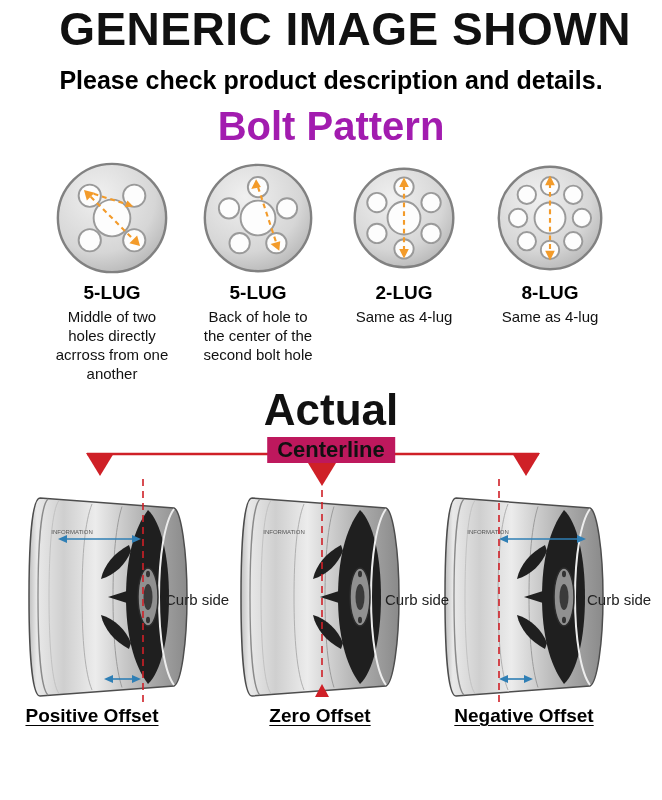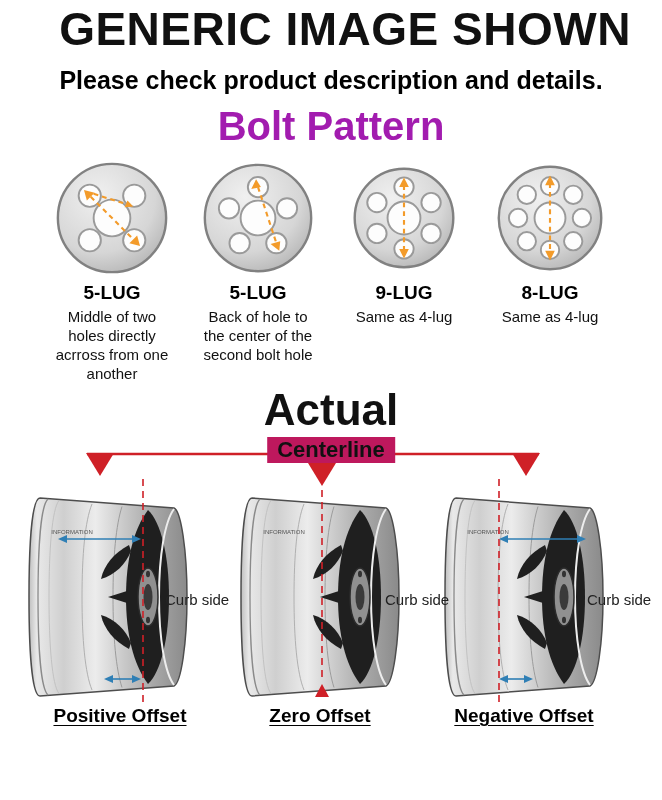--- a/index.html
+++ b/index.html
@@ -24,21 +24,21 @@
   .offset-area { position:relative; width:662px; height:306px; }
   .offset-svg  { position:absolute; left:0; top:0; }
 
   .centerline-label { position:absolute; top:2px; left:50%; transform:translateX(-50%);
                       font-size:22px; font-weight:600; color:#111; background:#be185d; padding:0 10px; z-index:2; }
   .curb-side { position:absolute; font-size:15px; color:#222; width:84px; text-align:left; top:156px; z-index:2; }
   .curb-1 { left:165px; } .curb-2 { left:385px; } .curb-3 { left:587px; }
 
   .offset-type { position:absolute; top:270px; font-size:19px; font-weight:700; color:#000;
                  text-decoration:underline; text-underline-offset:3px; text-align:center; z-index:2; }
-  .type-1 { left:40px;  width:160px;text-align:center; }
+  .type-1 { left:12px;  width:160px;text-align:center; }
   .type-2 { left:240px; width:160px; }
   .type-3 { left:434px; width:180px; }
 </style>
 </head>
 <body>
 
 <div class="page">
 
   <div class="main-title">GENERIC IMAGE SHOWN</div>
   <div class="note">Please check product description and details.</div>
@@ -122,21 +122,21 @@
         <circle cx="32" cy="76" r="10" fill="#fdfdfd" stroke="#9a9a9a" stroke-width="2"></circle>
         <circle cx="32" cy="44" r="10" fill="#fdfdfd" stroke="#9a9a9a" stroke-width="2"></circle>
         <g stroke="#f39b2a" stroke-width="2.2" stroke-dasharray="5,4" fill="none">
           <line x1="60" y1="26" x2="60" y2="94"></line>
         </g>
         <g fill="#f39b2a">
           <polygon points="60,18 55,28 65,28"></polygon>
           <polygon points="60,102 55,92 65,92"></polygon>
         </g>
       </svg>
-      <div class="lug-label">9-LUG</div>
+      <div class="lug-label">2-LUG</div>
       <div class="lug-desc">Same as 4-lug</div>
     </div>
 
     <div class="lug-col">
       <svg class="lug-svg" width="116" height="116" viewBox="0 0 120 120">
         <defs>
           <radialGradient id="g8" cx="0.38" cy="0.3" r="0.8">
             <stop offset="0" stop-color="#f0f0f0"></stop>
               <stop offset="0.65" stop-color="#d6d6d6"></stop>
               <stop offset="1" stop-color="#b1b1b1"></stop>

